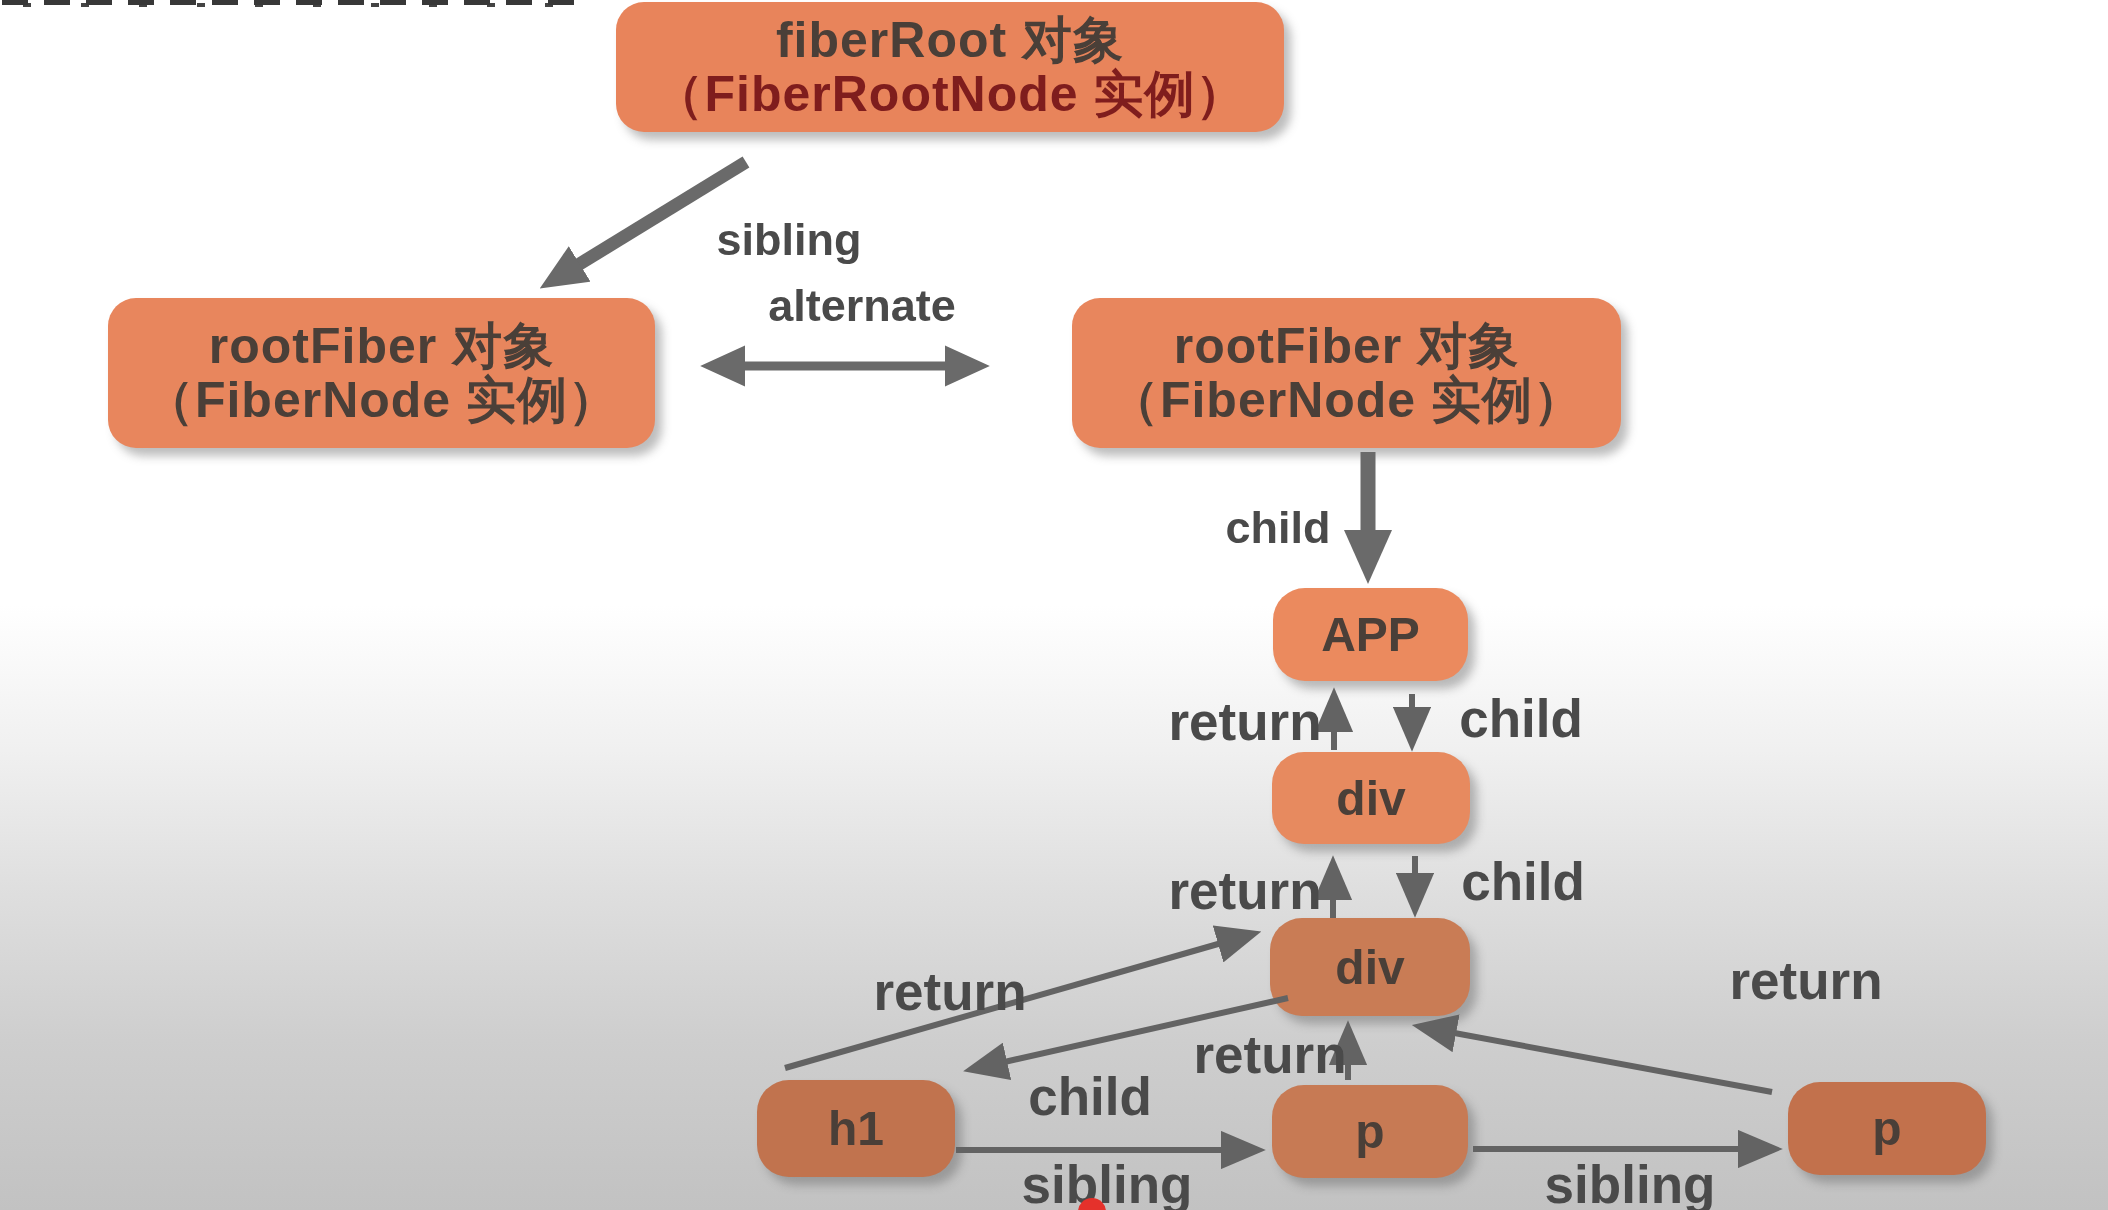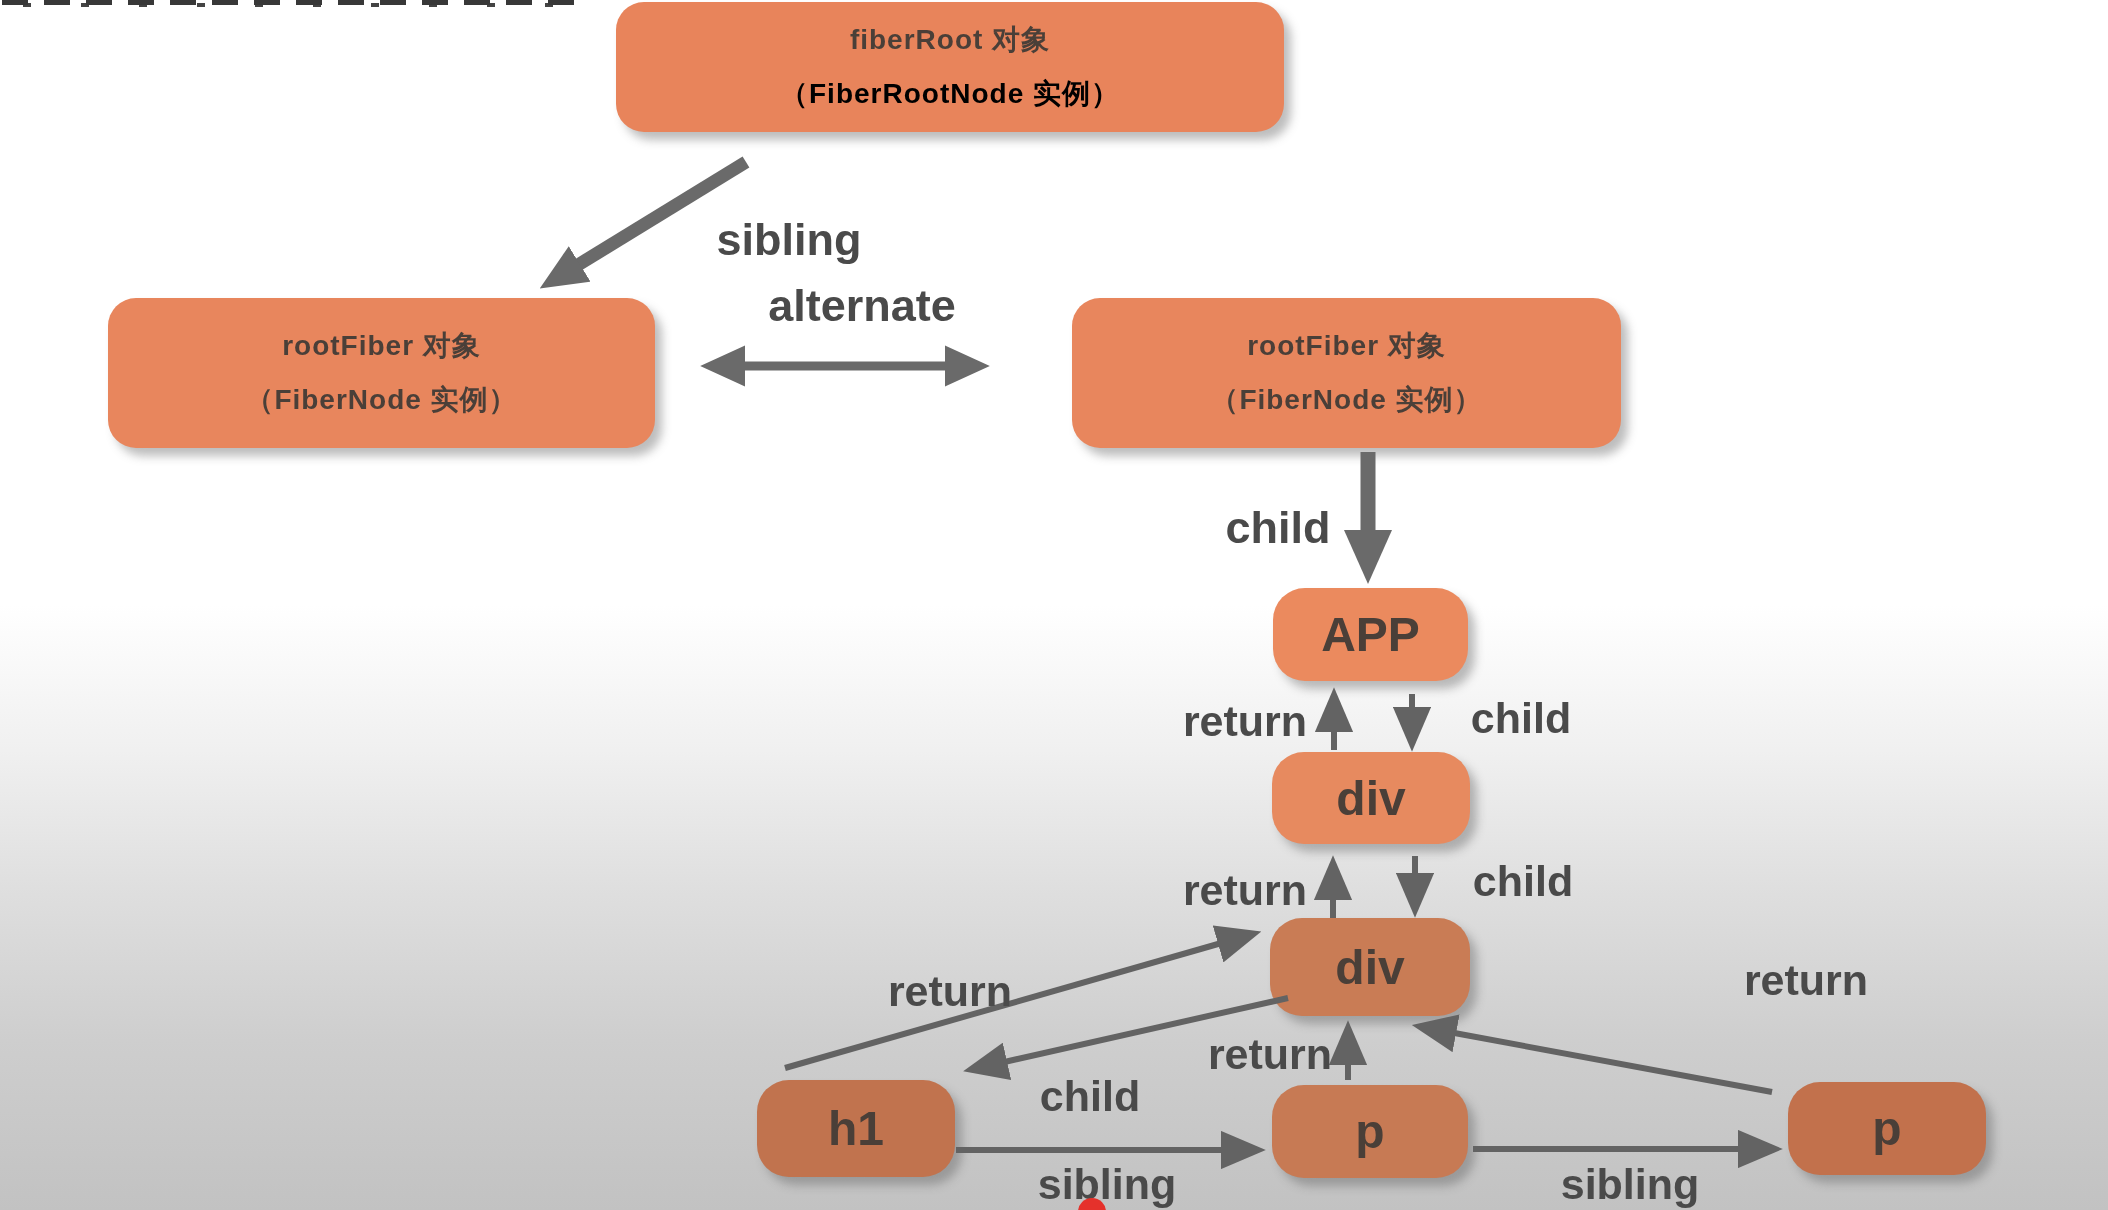--- a/index.html
+++ b/index.html
@@ -12,27 +12,27 @@
   }
   .node{
     position:absolute;
     display:flex;flex-direction:column;align-items:center;justify-content:center;
     border-radius:28px;
     box-shadow:7px 8px 10px rgba(90,90,90,0.40);
     font-weight:bold;
     text-align:center;
     z-index:2;
   }
-  .node.big{font-size:28px;line-height:54px;letter-spacing:1px;}
+  .node.big{font-size:50px;line-height:54px;letter-spacing:1px;}
   .node.small{font-size:48px;border-radius:32px;}
   .lbl{
     position:absolute;
     transform:translate(-50%,-50%);
     font-weight:bold;
-    font-size:43px;
+    font-size:53px;
     white-space:nowrap;
     z-index:4;
   }
   .lbl.bigger{font-size:45px;}
   svg.wires{position:absolute;left:0;top:0;z-index:3;}
   .frag{
     position:absolute;left:2px;top:0;width:580px;height:9px;
     background:
       repeating-linear-gradient(90deg,#383838 0px,#383838 26px,rgba(0,0,0,0) 26px,rgba(0,0,0,0) 42px),
       repeating-linear-gradient(90deg,rgba(0,0,0,0) 0px,rgba(0,0,0,0) 14px,#444 14px,#444 22px,rgba(0,0,0,0) 22px,rgba(0,0,0,0) 58px);
@@ -48,21 +48,21 @@
 </style>
 </head>
 <body>
 
 <div class="stage">
 
   <div class="frag"></div>
 
   <div class="node big" style="left: 616px; top: 2px; width: 668px; height: 130px; background: rgb(232, 132, 91);">
     <span style="color: rgb(74, 63, 56);">fiberRoot 对象</span>
-    <span style="color: #000000;">（FiberRootNode 实例）</span>
+    <span style="color: #7f1d1d;">（FiberRootNode 实例）</span>
   </div>
 
   <div class="node big" style="left: 108px; top: 298px; width: 547px; height: 150px; background: rgb(232, 134, 93);">
     <span style="color: rgb(74, 63, 56);">rootFiber 对象</span>
     <span style="color: rgb(74, 63, 56);">（FiberNode 实例）</span>
   </div>
 
   <div class="node big" style="left: 1072px; top: 298px; width: 549px; height: 150px; background: rgb(232, 134, 93);">
     <span style="color: rgb(74, 63, 56);">rootFiber 对象</span>
     <span style="color: rgb(74, 63, 56);">（FiberNode 实例）</span>

